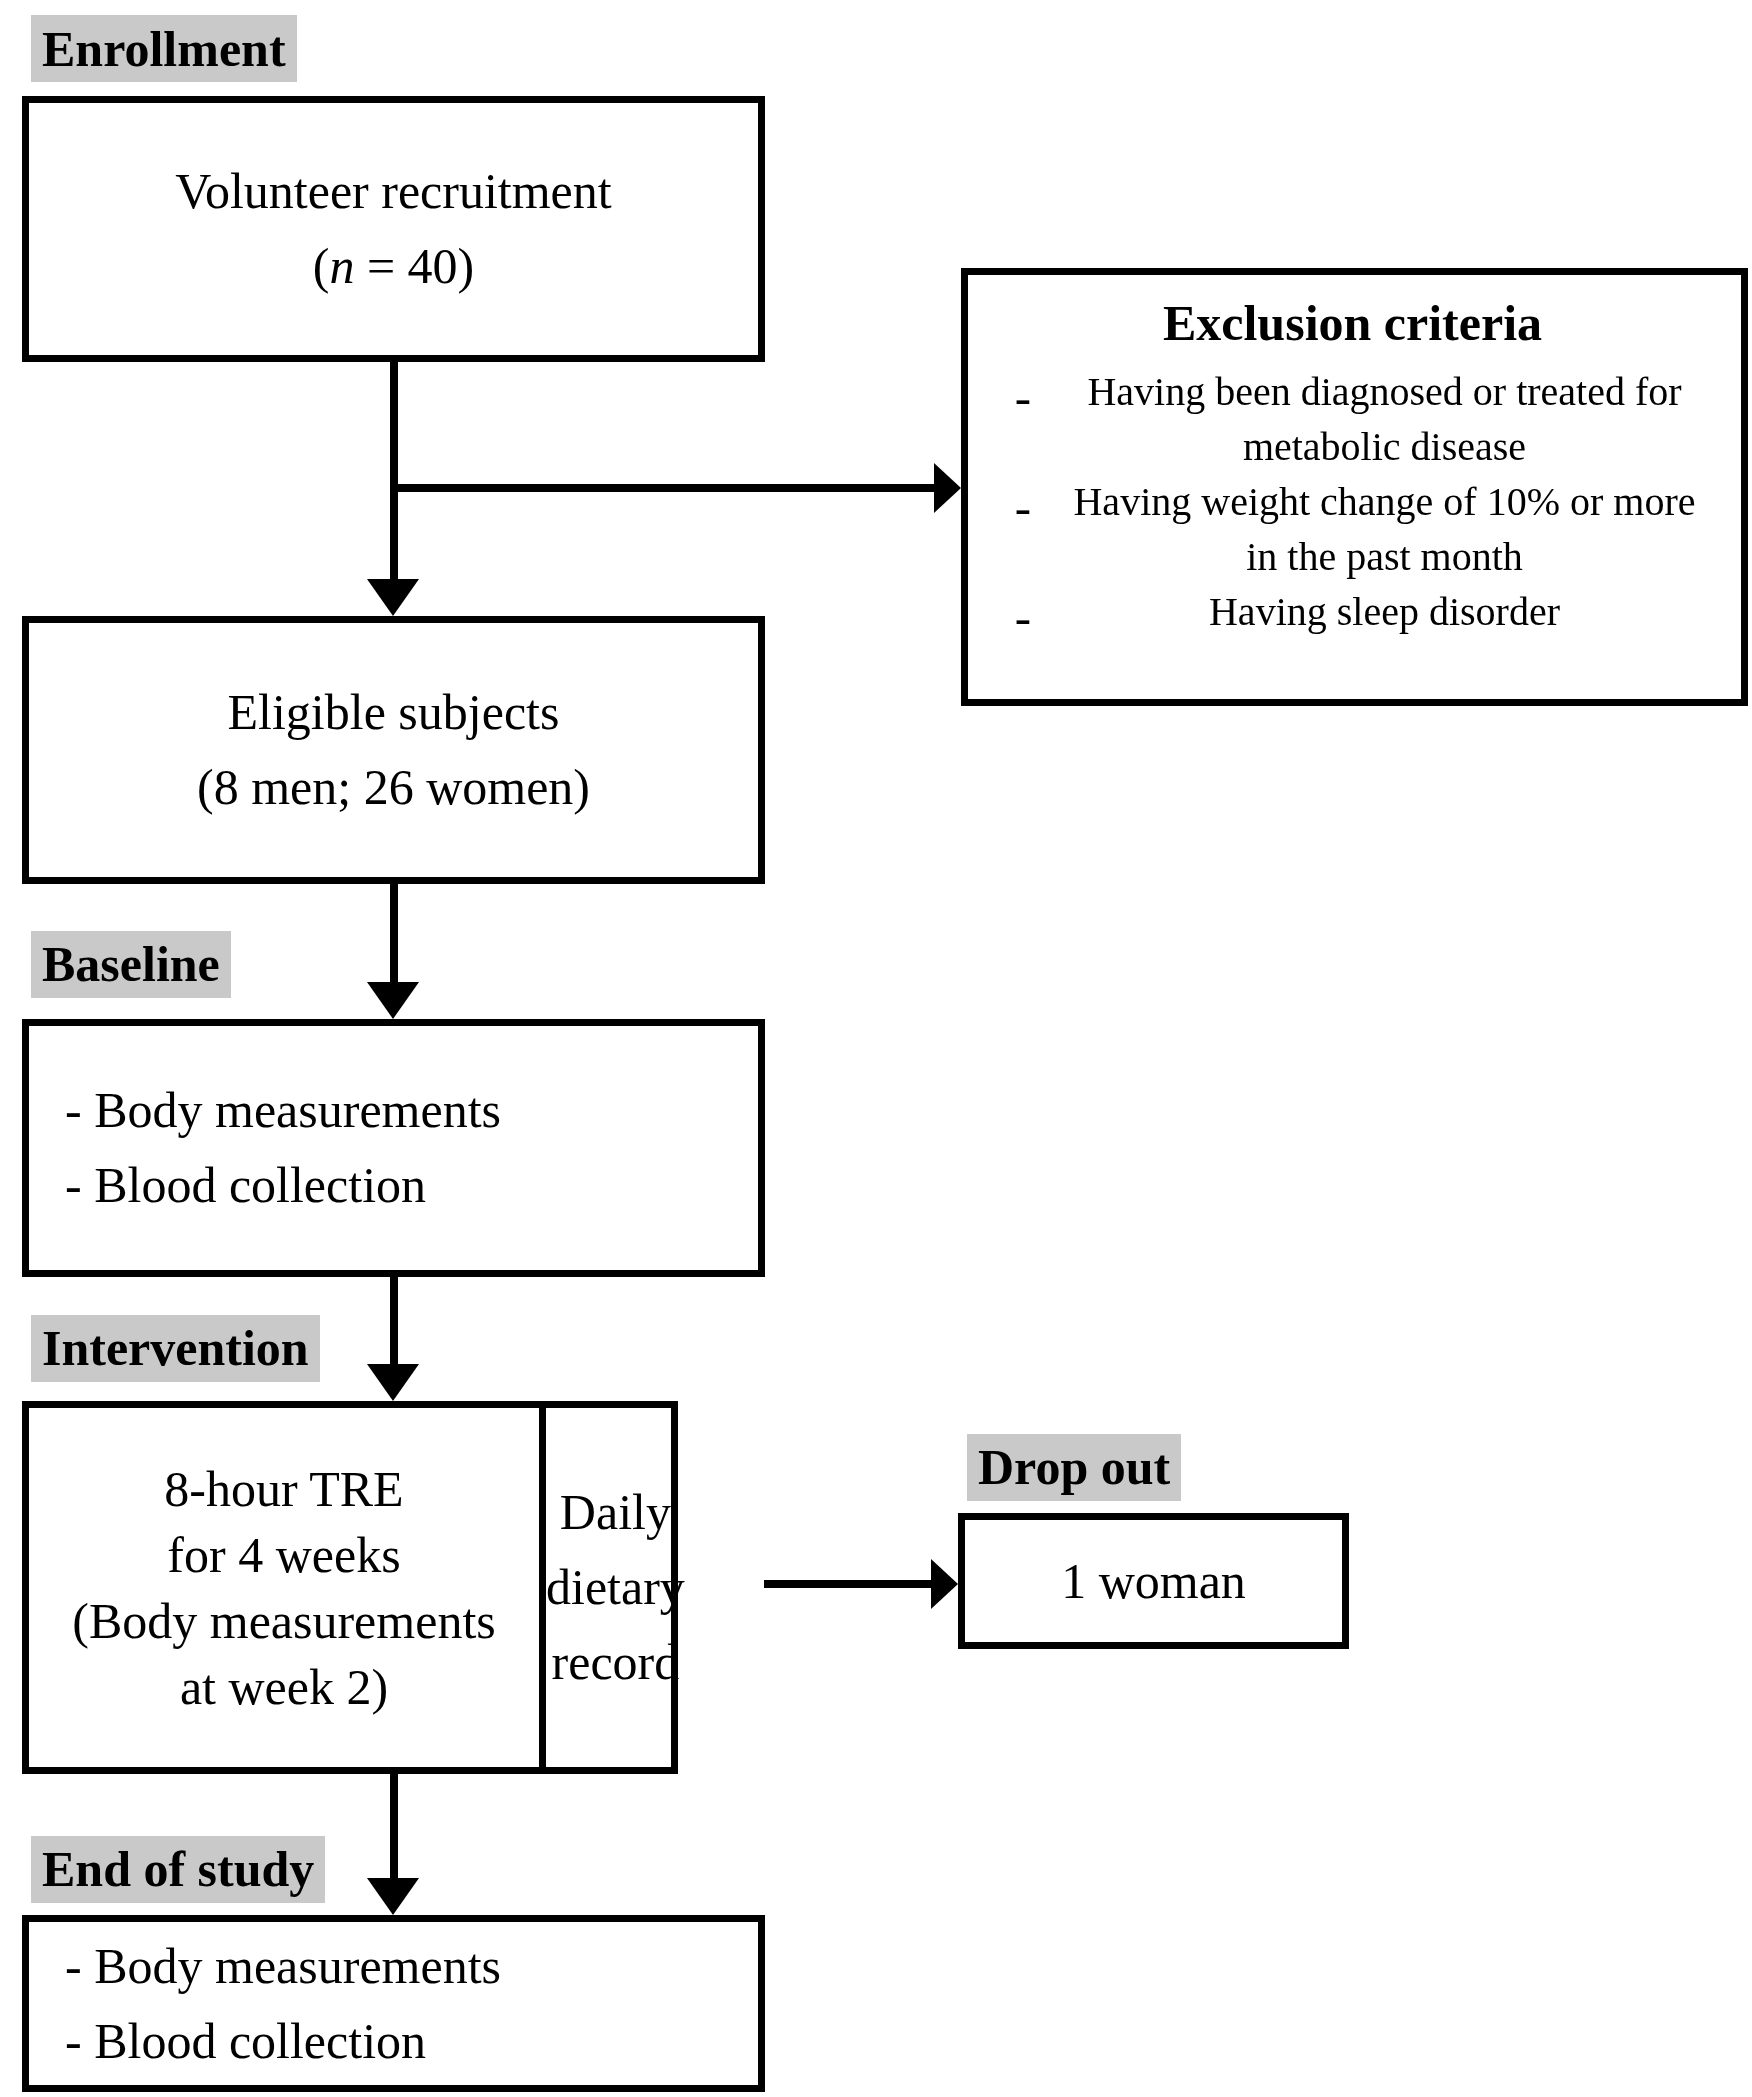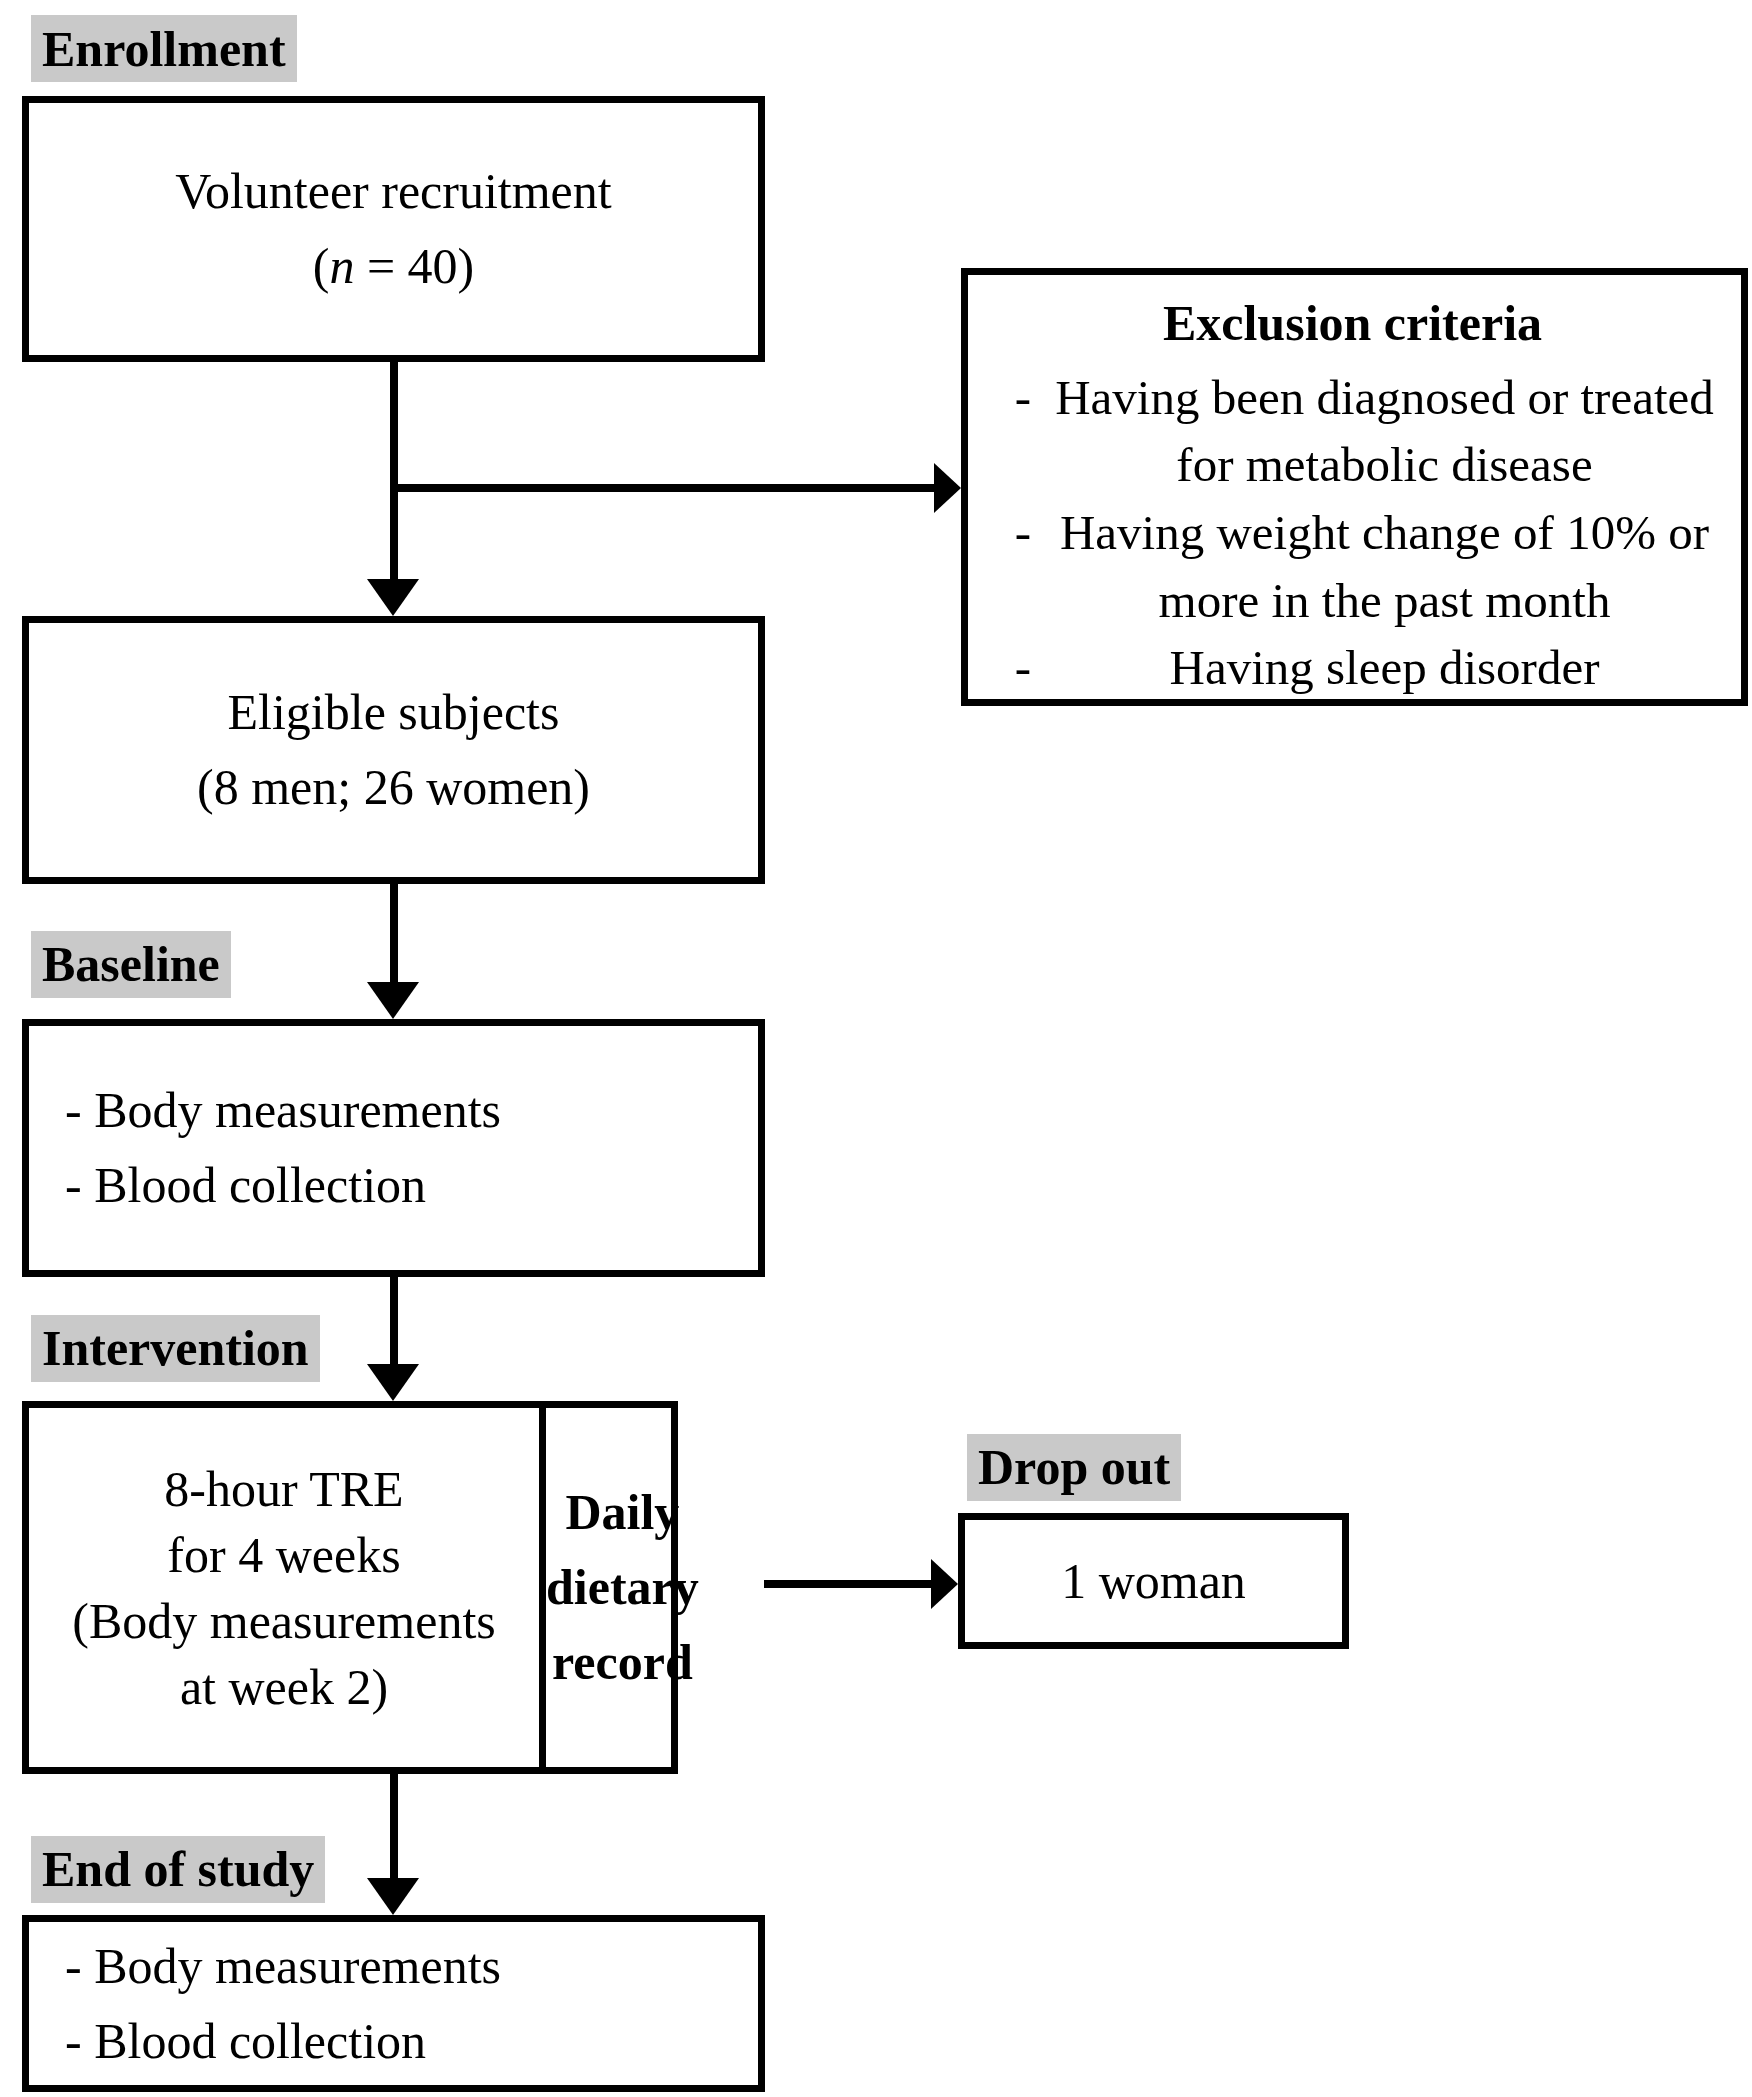--- a/index.html
+++ b/index.html
@@ -80,26 +80,26 @@
   #dropout-box        { left: 958px; top: 1513px; width: 391px; height: 136px; }
   #a5-stem            { left: 390px;  top: 1773px; height: 105px; }
   #a5-head            { left: 367px;  top: 1878px; }
   #end-label          { left: 31px;   top: 1836px; }
   #end-box            { left: 22px;   top: 1915px; width: 743px; height: 177px; }
 
   
   .excl-title { font-size: 50px; font-weight: bold; line-height: 1.38; margin-bottom: 5.5px; }
   .crit-row { display: flex; align-items: flex-start; }
   .crit-dash { width: 64px; flex: 0 0 64px; font-size: 49px; line-height: 1.38; }
-  .crit-text { flex: 1; font-size: 49px; line-height: 1.38; }
+  .crit-text { flex: 1; font-size: 40px; line-height: 1.38; }
 
   
   .intv-wrap { display: flex; width: 100%; height: 100%; }
   .intv-left { width: 510px; flex: 0 0 510px; display: flex; flex-direction: column; justify-content: center; align-items: center; text-align: center; }
-  .intv-right { flex: 1; border-left: 7.1px solid #000000; display: flex; flex-direction: column; justify-content: center; align-items: center; text-align: right; font-weight: bold; }
+  .intv-right { flex: 1; border-left: 7.1px solid #000000; display: flex; flex-direction: column; justify-content: center; align-items: center; text-align: right; }
   .em-var { font-style: italic; }
 </style>
 </head>
 <body>
 
 <div class="page">
 
   <div class="stage-label" id="enrollment-label">Enrollment</div>
   <div class="stage-label" id="baseline-label">Baseline</div>
   <div class="stage-label" id="intervention-label">Intervention</div>

